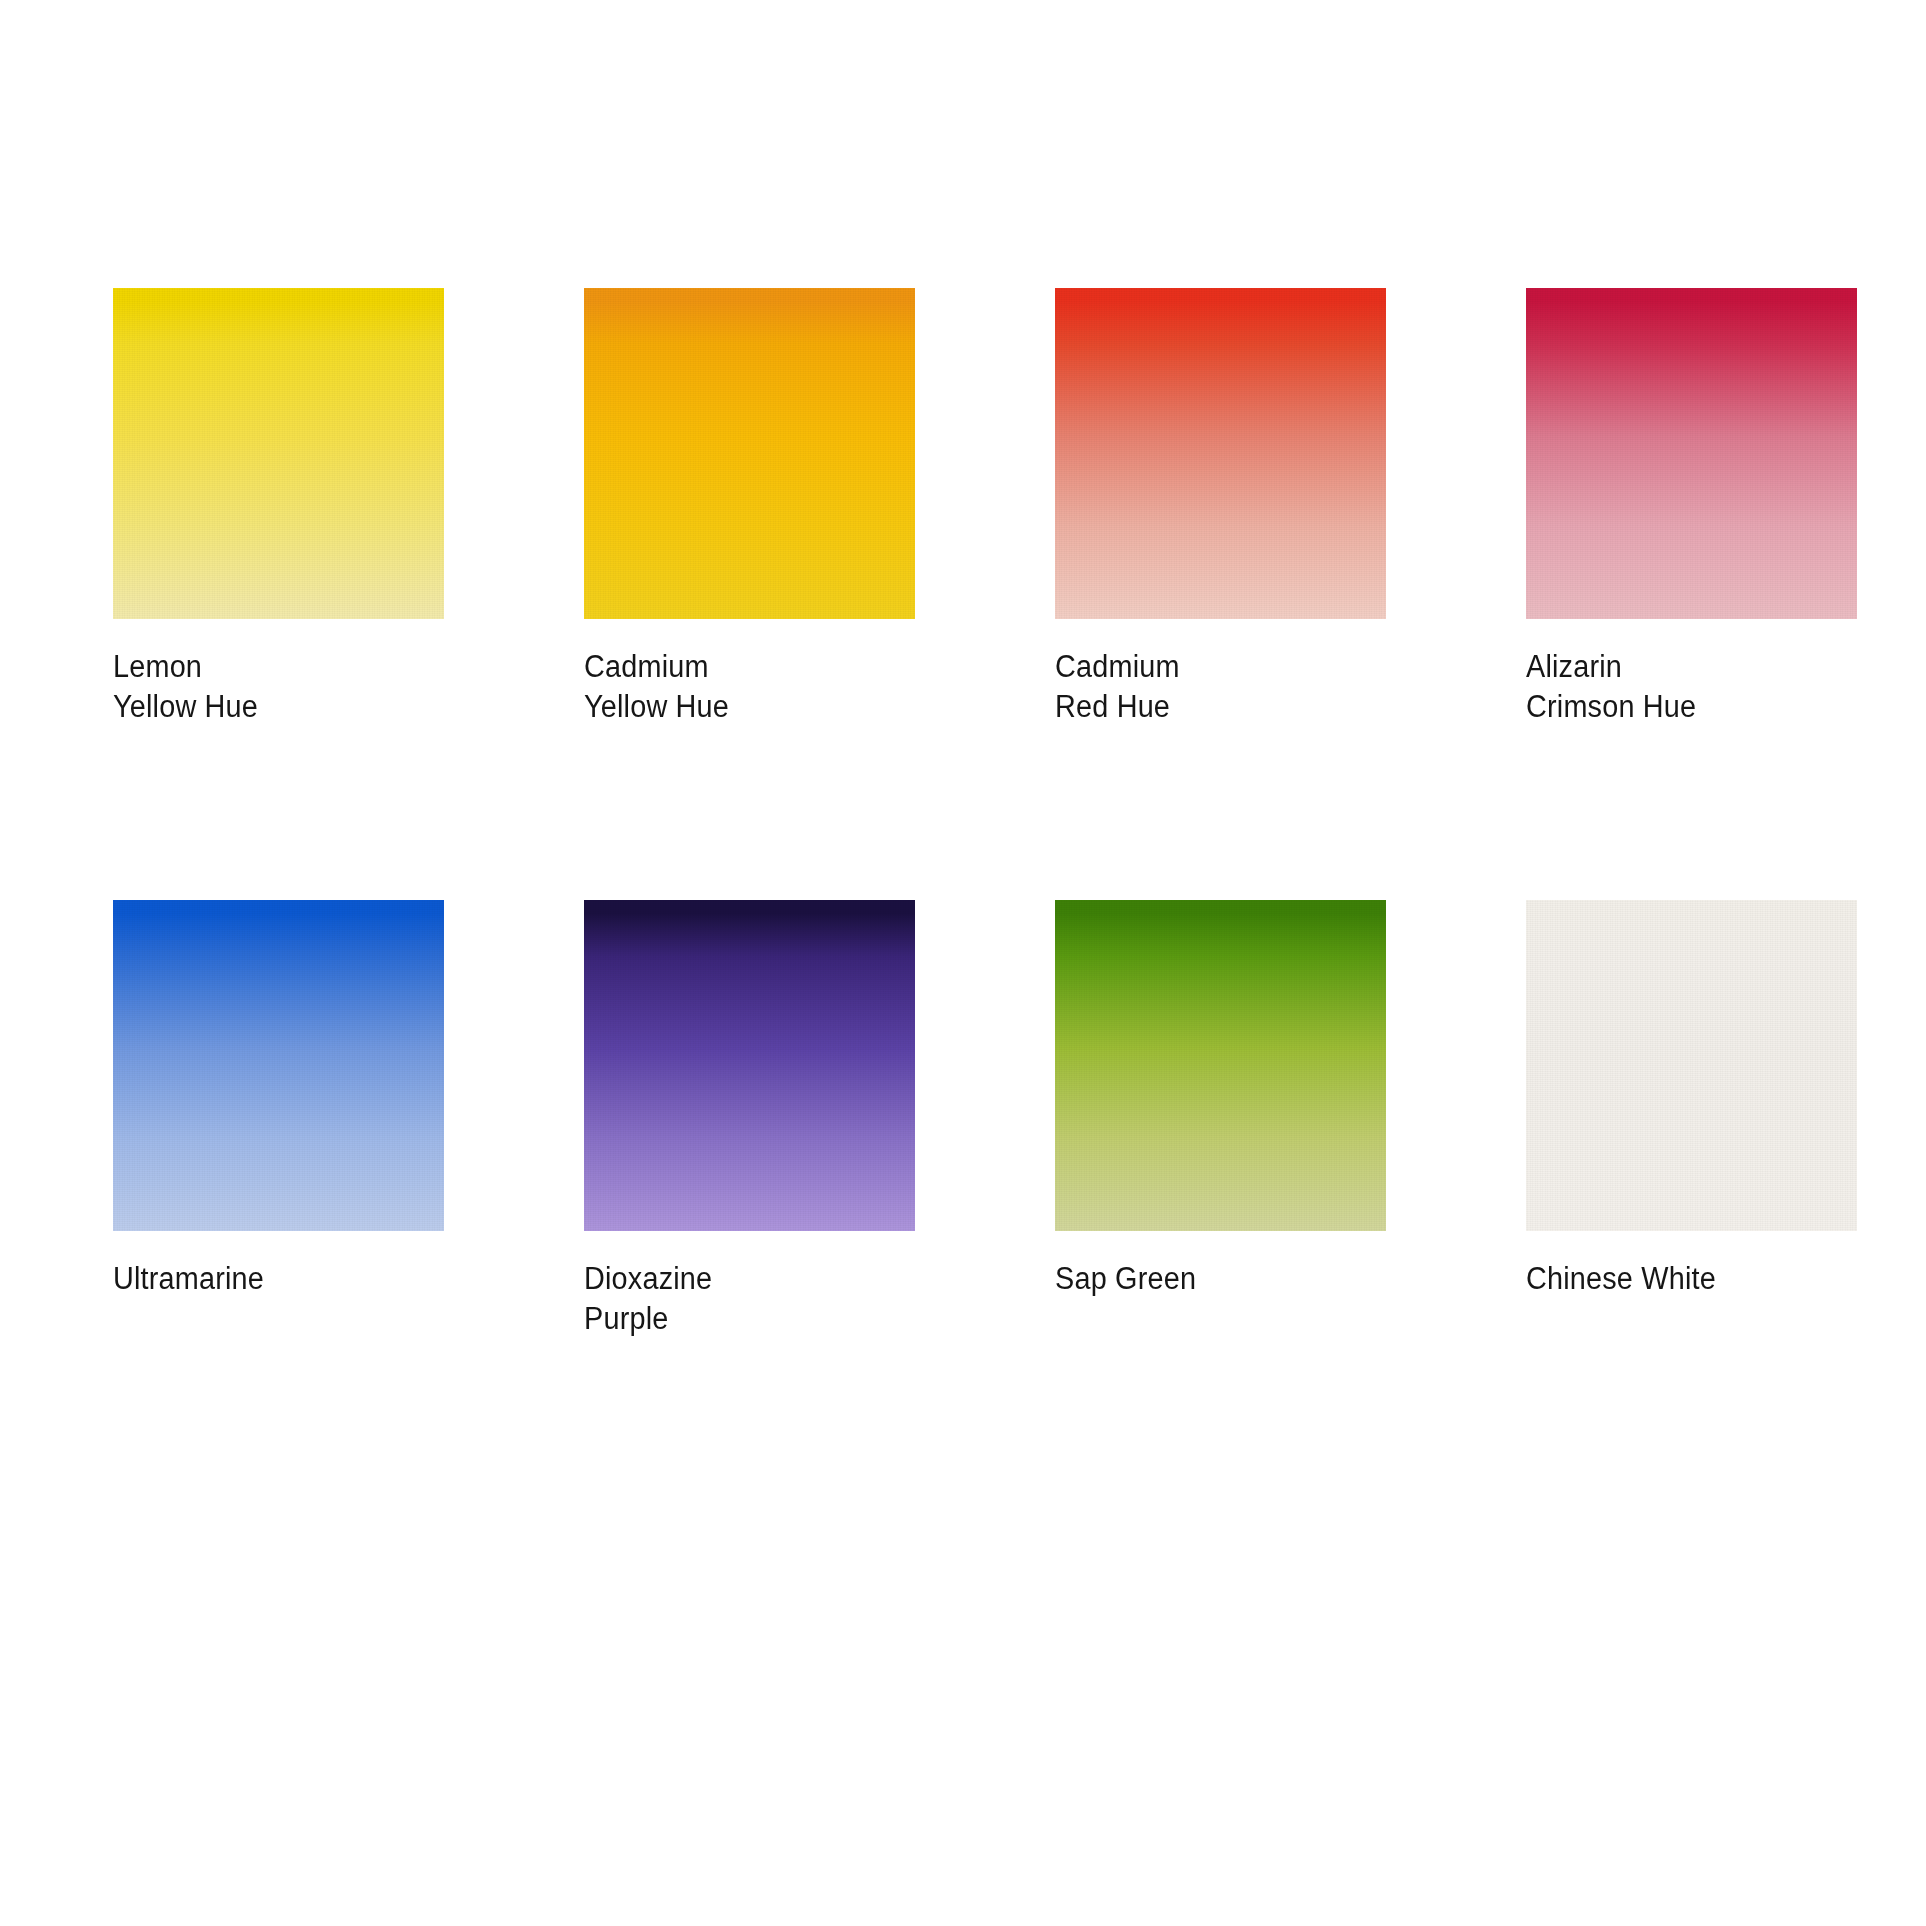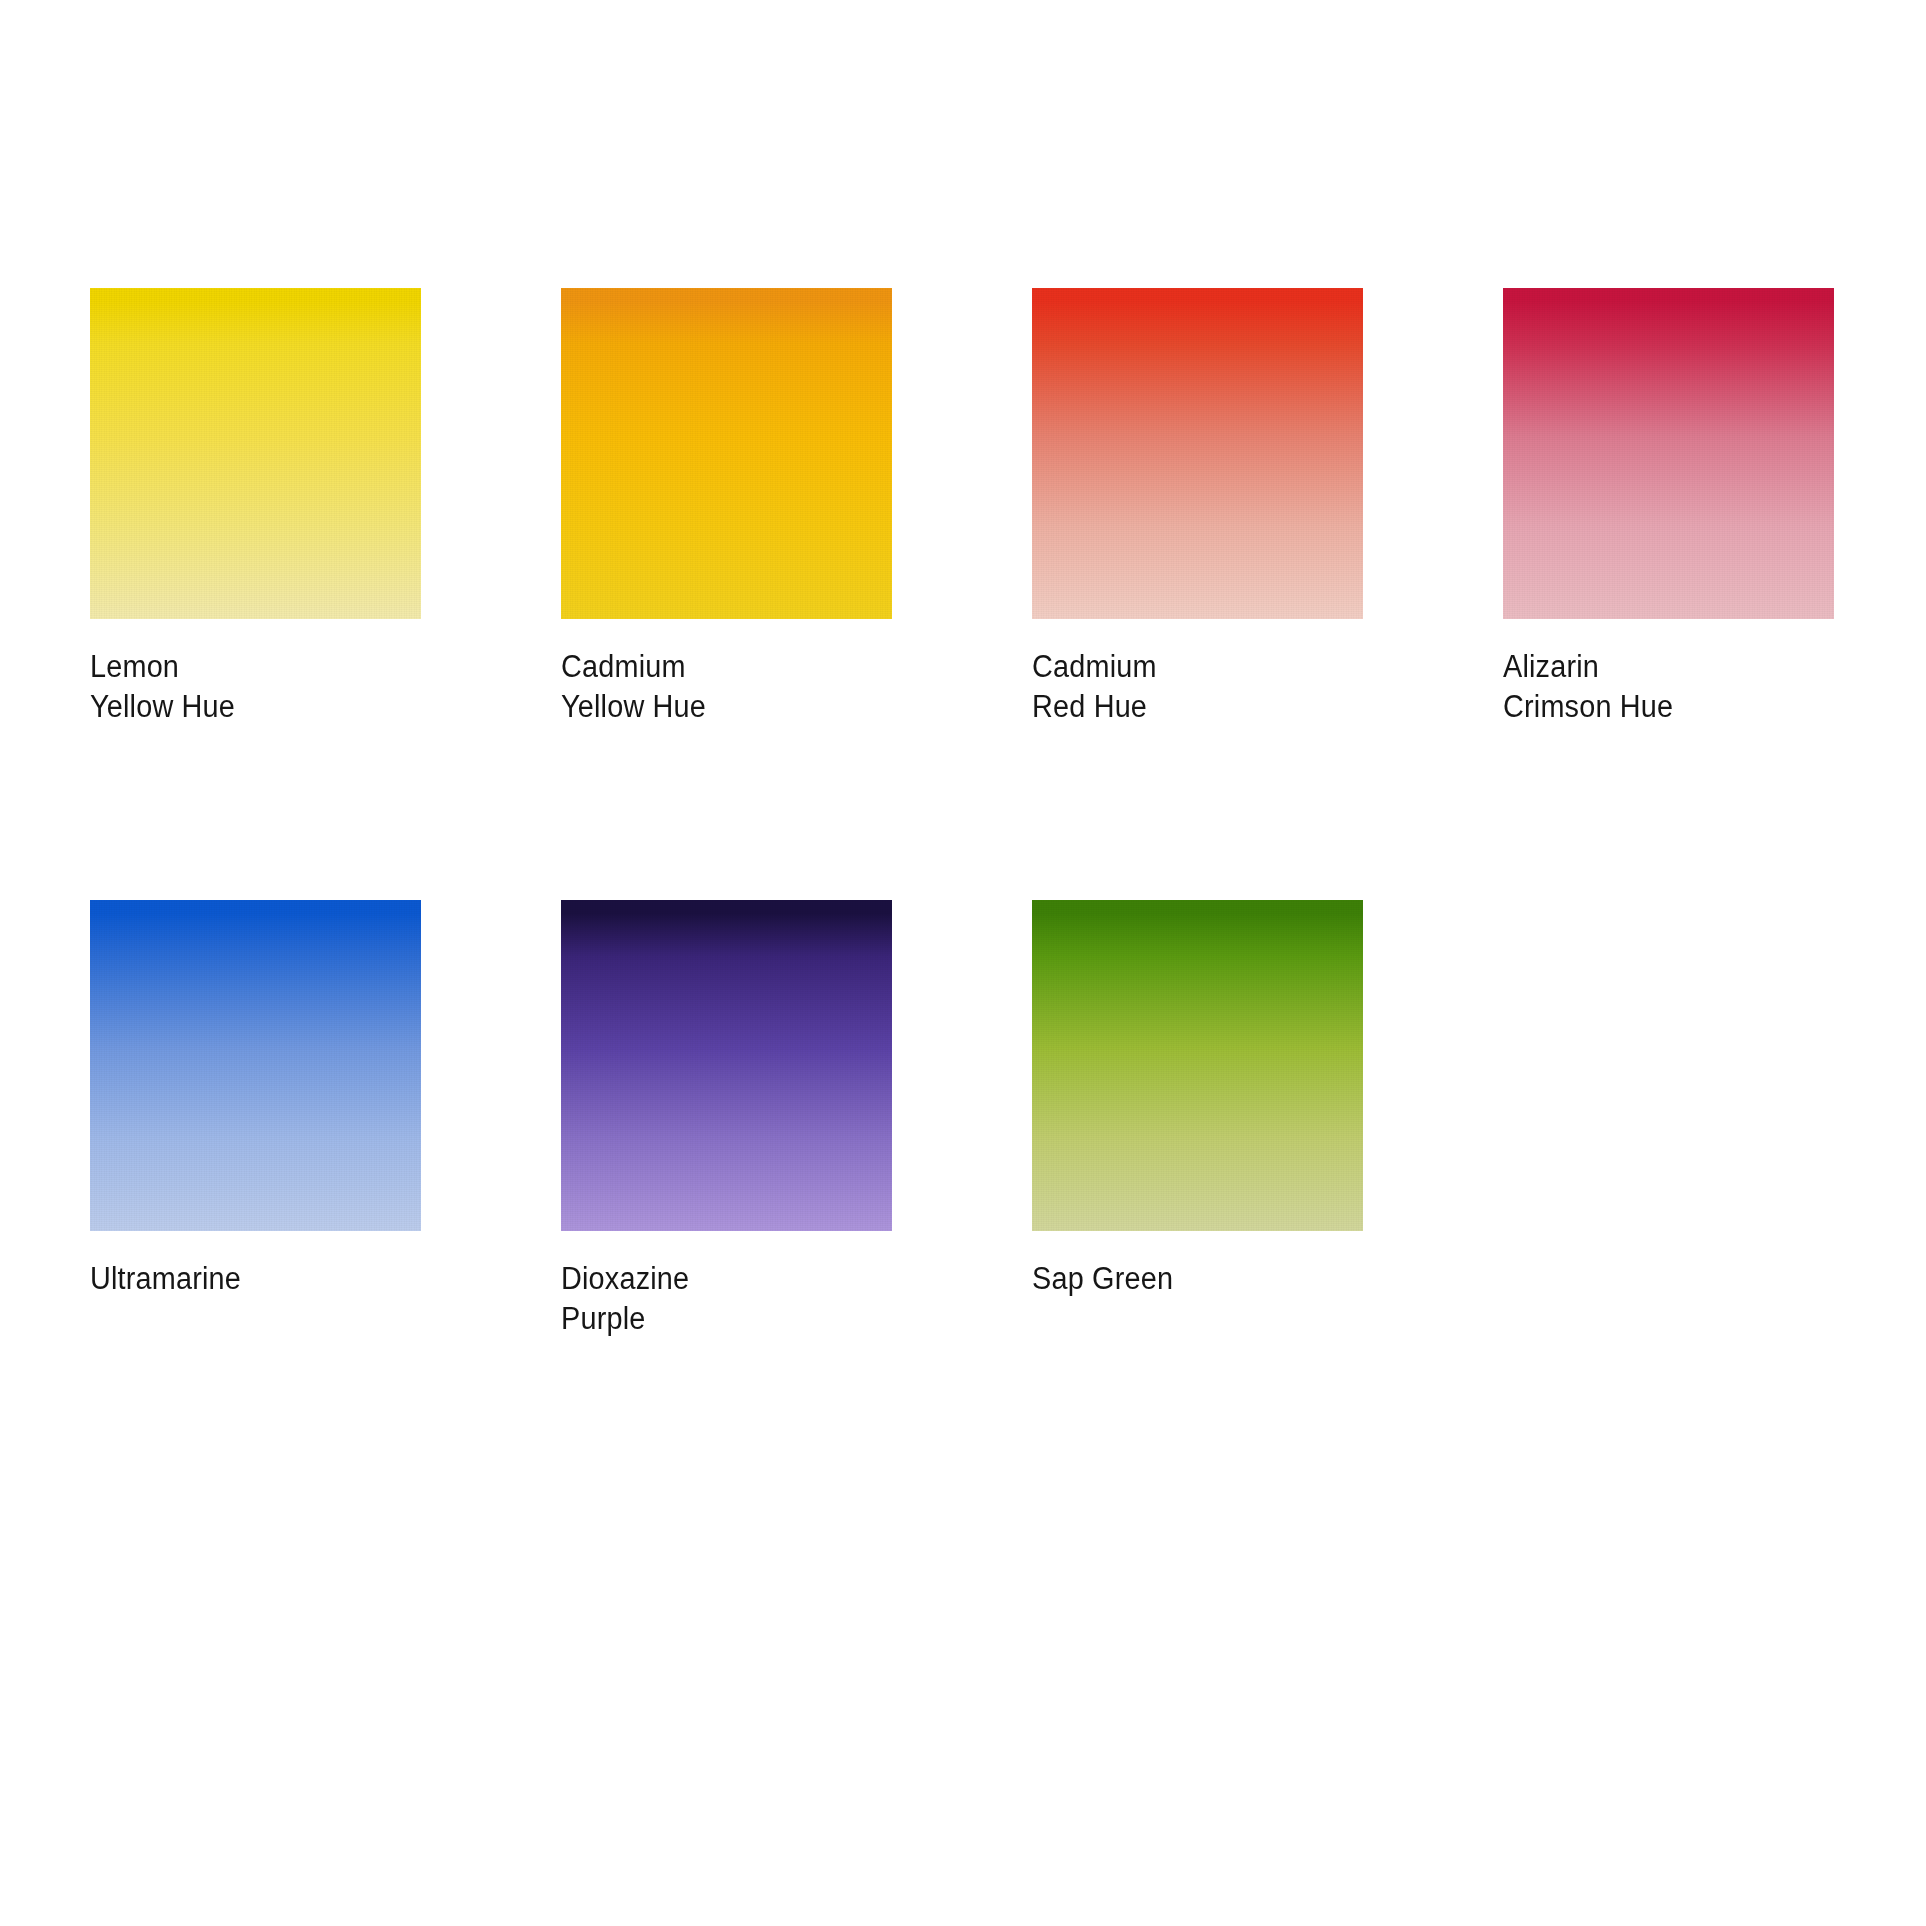--- a/index.html
+++ b/index.html
@@ -17,21 +17,21 @@
   #swatch-chart {
     position: relative;
     width: 1926px;
     height: 1926px;
     background: #ffffff;
     box-sizing: border-box;
   }
 
   .swatch-grid {
     position: absolute;
-    left: 90px;
+    left: 113px;
     top: 288px;
     width: 1746px;
     display: grid;
     grid-template-columns: repeat(4, 331px);
     column-gap: 140px;
     row-gap: 174px;
   }
 
   .swatch-cell {
     width: 331px;
@@ -118,16 +118,20 @@
 
 
     <div class="swatch-cell">
       <div class="swatch-chip" style="background: linear-gradient(rgb(61, 128, 7) 0%, rgb(61, 128, 7) 4%, rgb(90, 154, 16) 17%, rgb(156, 188, 53) 45%, rgb(192, 204, 110) 72%, rgb(210, 215, 156) 100%);"></div>
       <div class="swatch-label"><span>Sap Green</span><br style="display: none;"></div>
     </div>
 
 
 
 
+    <div class="swatch-cell">
+      <div class="swatch-chip" style="background: linear-gradient(rgb(242, 239, 233) 0%, rgb(242, 239, 233) 4%, rgb(242, 239, 234) 17%, rgb(241, 238, 233) 45%, rgb(242, 239, 234) 72%, rgb(243, 240, 235) 100%);"></div>
+      <div class="swatch-label"><span>Chinese White</span><br style="display: none;"></div>
+    </div>
 
   </div>
 </div>
 
 
 </body></html>

